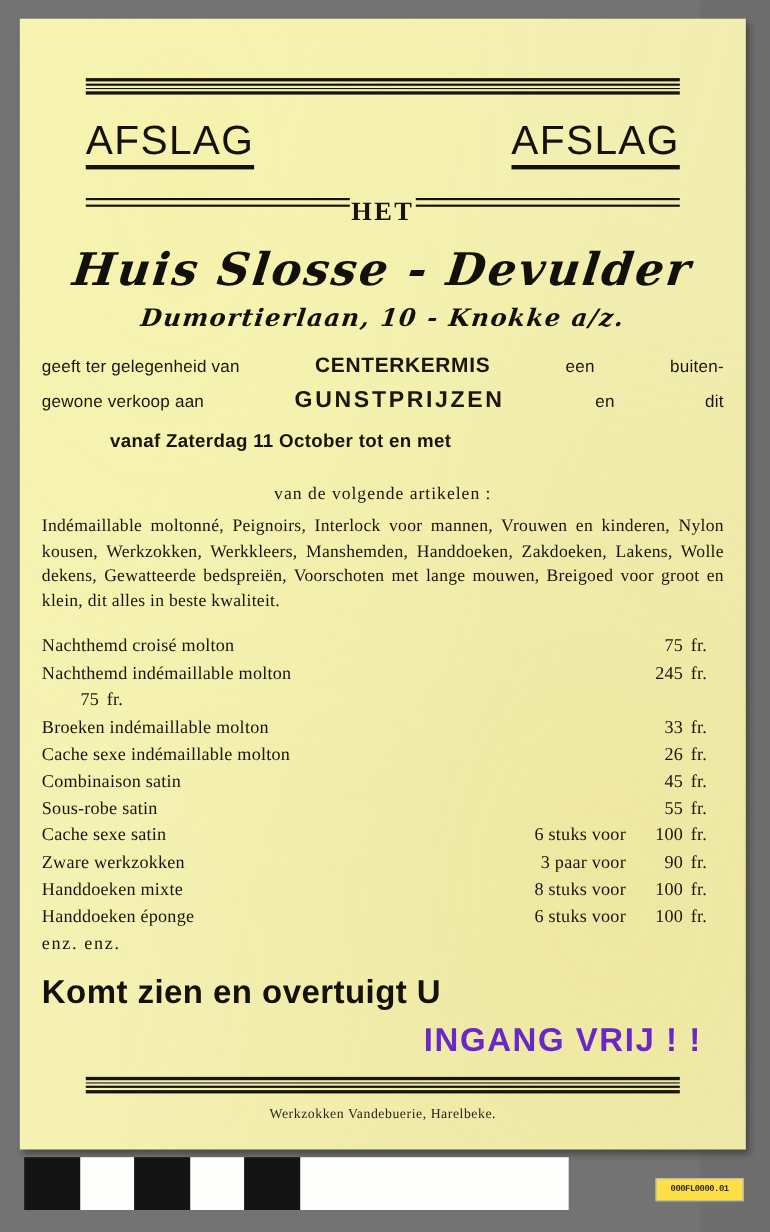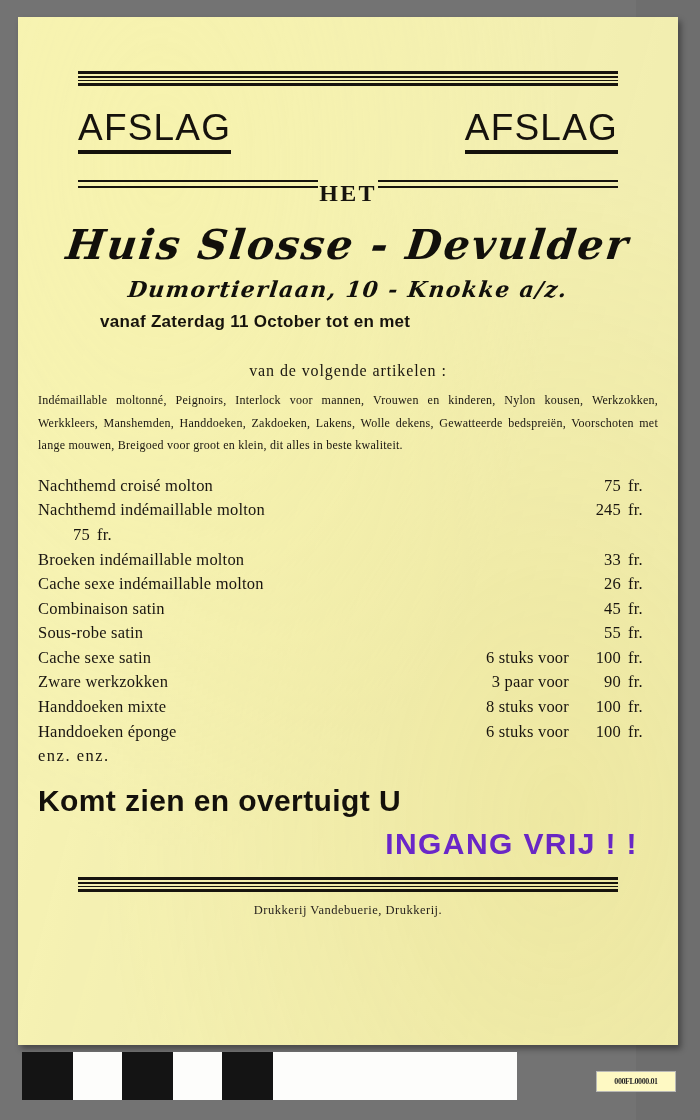--- a/index.html
+++ b/index.html
@@ -185,21 +185,21 @@
     font-size: 16px;
     letter-spacing: .9px;
     margin-top: 28px;
     color: #1a1610;
   }
 
   
   .articles {
     margin-top: 9px;
     font-family: "Liberation Serif", serif;
-    font-size: 12px;
+    font-size: 16px;
     line-height: 22.5px;
     color: #191510;
     text-align: justify;
     letter-spacing: .25px;
   }
 
   
   .prices {
     margin-top: 17px;
     font-family: "Liberation Serif", serif;
@@ -275,26 +275,26 @@
   .calib .blk { width: 51px; height: 48px; background: #141414; }
   .calib .wht { width: 49px; height: 48px; background: #fdfdfb; }
   .calib .longwht { width: 244px; height: 48px; background: #fdfdfb; }
 
   .code-label {
     position: absolute;
     left: 596px;
     top: 1071px;
     width: 78px;
     height: 19px;
-    background: #fef9c3;
+    background: #fde047;
     border: 1px solid #b9b9b6;
     display: flex;
     align-items: center;
     justify-content: center;
-    font-family: Liberation Serif, serif;
+    font-family: Liberation Mono, monospace;
     font-size: 8px;
     font-weight: 700;
     letter-spacing: -.4px;
     color: #2b2b2b;
     overflow: hidden;
     filter: blur(.4px);
   }
 </style>
 </head>
 <body>
@@ -324,20 +324,34 @@
         <div class="het-word">HET</div>
         <div class="side">
           <div class="r"></div>
           <div class="r"></div>
         </div>
       </div>
 
       <div class="script-name">Huis Slosse - Devulder</div>
       <div class="script-addr">Dumortierlaan, 10 - Knokke a/z.</div>
 
+      <div class="intro">
+        <div class="ln">
+          <span>geeft ter gelegenheid van</span>
+          <span class="big">CENTERKERMIS</span>
+          <span>een</span>
+          <span>buiten-</span>
+        </div>
+        <div class="ln">
+          <span>gewone verkoop aan</span>
+          <span class="bigger">GUNSTPRIJZEN</span>
+          <span>en</span>
+          <span>dit</span>
+        </div>
+      </div>
 
       <div class="dates">
         <div class="l1">vanaf Zaterdag 11 October  tot  en met</div>
       </div>
 
       <div class="subhead">van de volgende artikelen :</div>
 
       <div class="articles">Indémaillable moltonné, Peignoirs, Interlock voor mannen, Vrouwen en kinderen, Nylon kousen, Werkzokken, Werkkleers, Manshemden, Handdoeken, Zakdoeken, Lakens, Wolle dekens, Gewatteerde bedspreiën, Voorschoten met lange mouwen, Breigoed voor groot en klein, dit alles in beste kwaliteit.</div>
 
       <div class="prices">
@@ -412,21 +426,21 @@
       <div class="slogan1">Komt zien  en  overtuigt U</div>
       <div class="slogan2">INGANG VRIJ ! !</div>
 
       <div class="rule-stack bottom-rules">
         <div class="r thick"></div>
         <div class="r thin"></div>
         <div class="r thin"></div>
         <div class="r thick"></div>
       </div>
 
-      <div class="printer">Drukkerij Vandebuerie, Drukkerij.</div>
+      <div class="printer">Werkzokken Vandebuerie, Harelbeke.</div>
 
     </div>
   </div>
 
   <div class="calib">
     <div class="blk"></div>
     <div class="wht"></div>
     <div class="blk"></div>
     <div class="wht"></div>
     <div class="blk"></div>

